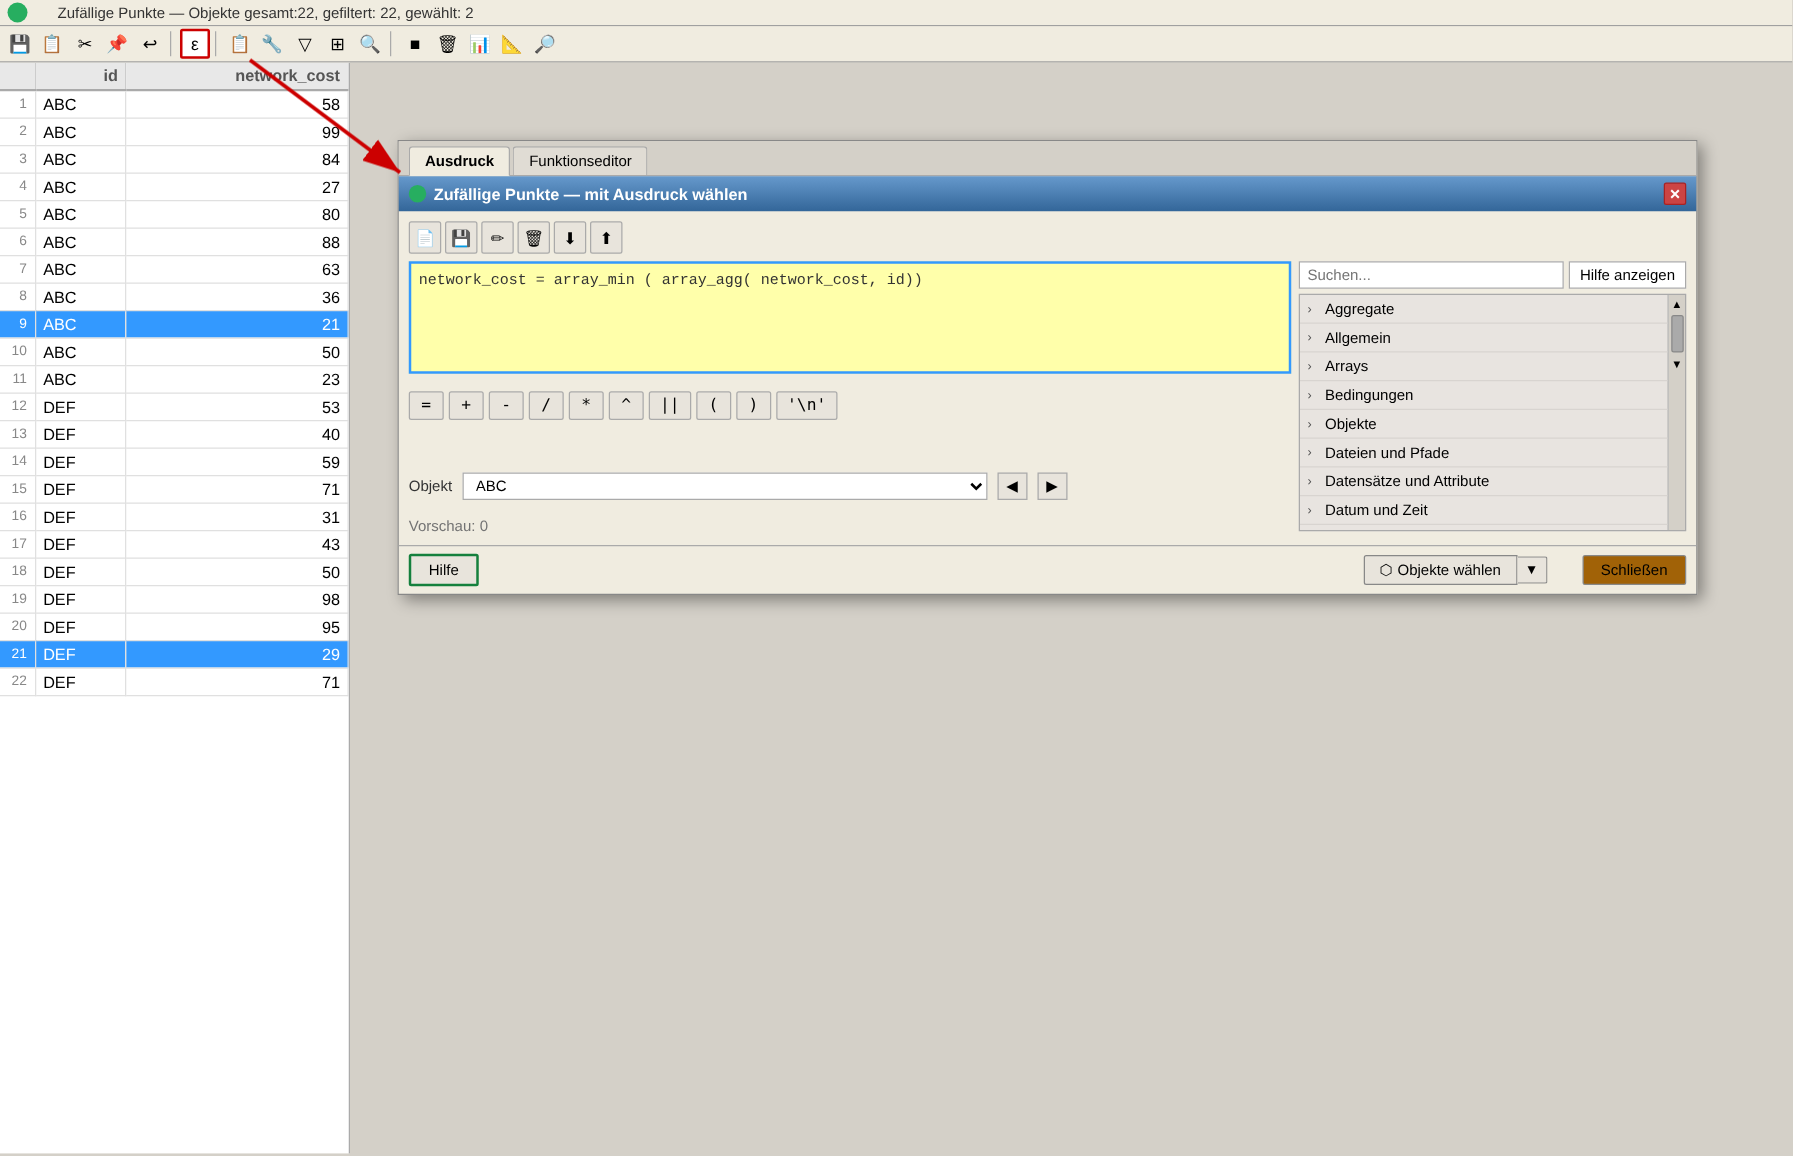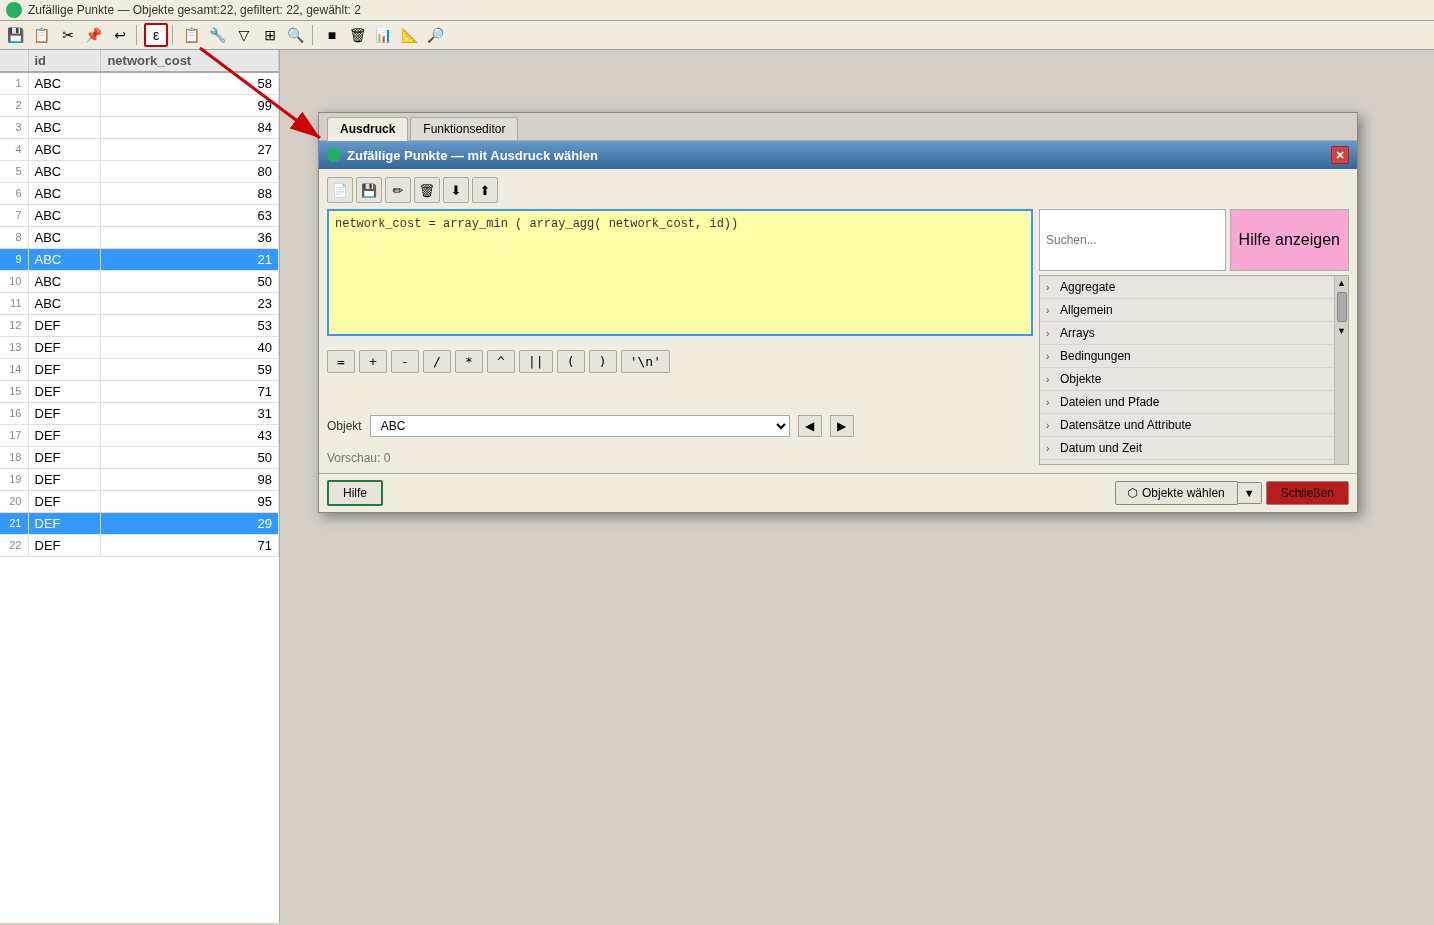--- a/index.html
+++ b/index.html
@@ -5,21 +5,21 @@
     * { box-sizing: border-box; margin: 0; padding: 0; }
     body { font-family: 'Segoe UI', Arial, sans-serif; font-size: 13px; background: #d4d0c8; overflow: hidden; }
 
     
     #titlebar {
       background: #f0ece0;
       border-bottom: 1px solid #a0a0a0;
       padding: 2px 6px;
       display: flex;
       align-items: center;
-      gap: 6px;
+      gap: 24px;
       font-size: 12px;
       color: #333;
     }
     #titlebar .qgis-logo {
       width: 16px; height: 16px;
       background: #27ae60;
       border-radius: 50%;
       display: inline-block;
       flex-shrink: 0;
     }
@@ -63,21 +63,21 @@
     #attr-table table {
       width: 100%;
       border-collapse: collapse;
     }
     #attr-table thead th {
       background: #e8e8e8;
       border-bottom: 2px solid #aaa;
       border-right: 1px solid #ccc;
       padding: 3px 6px;
       font-weight: bold;
-      text-align: left;
+      text-align: right;
       position: sticky; top: 0;
       color: #555;
     }
     #attr-table tbody td {
       border-bottom: 1px solid #e0e0e0;
       border-right: 1px solid #e0e0e0;
       padding: 2px 6px;
       height: 22px;
     }
     #attr-table tbody tr.selected td {
@@ -211,25 +211,25 @@
       margin-bottom: 4px;
     }
     #search-input {
       flex: 1;
       padding: 3px 6px;
       border: 1px solid #aaa;
       background: #fff;
       font-size: 12px;
     }
     #help-btn {
-      padding: 21px 8px;
-      border: 1px solid #aaa;
-      background: #f9a8d4;
-      cursor: pointer;
-      font-size: 16px;
+      padding: 3px 8px;
+      border: 1px solid #aaa;
+      background: #ffffff;
+      cursor: pointer;
+      font-size: 12px;
       white-space: nowrap;
     }
     .cat-item {
       padding: 4px 8px 4px 6px;
       display: flex;
       align-items: center;
       gap: 4px;
       cursor: pointer;
       border-bottom: 1px solid #d8d4d0;
       font-size: 12px;
@@ -323,24 +323,25 @@
       border: 1px solid #888;
       border-left: none;
       background: #e8e4dc;
       cursor: pointer;
       font-size: 11px;
       border-radius: 0 2px 2px 0;
     }
     .schliessen-btn {
       padding: 4px 14px;
       border: 1px solid #888;
-      background: #b91c1c;
+      background: #a16207;
       cursor: pointer;
       font-size: 12px;
       border-radius: 2px;
+      margin-left: 24px;
     }
 
     
     #red-arrow {
       position: fixed;
       top: 38px;
       left: 180px;
       pointer-events: none;
       z-index: 9999;
     }

